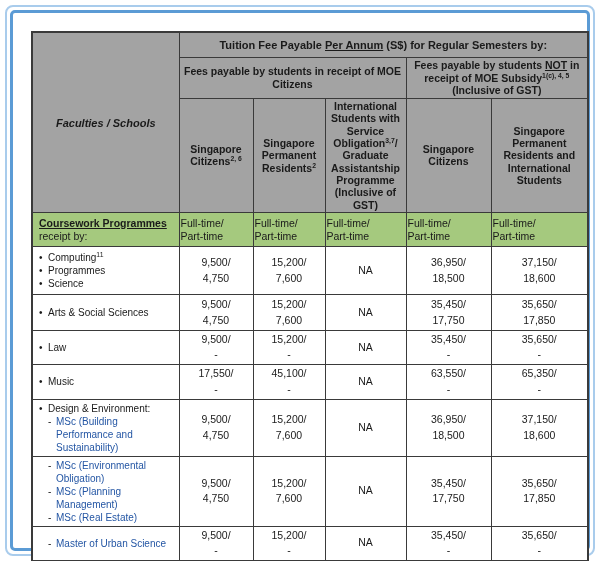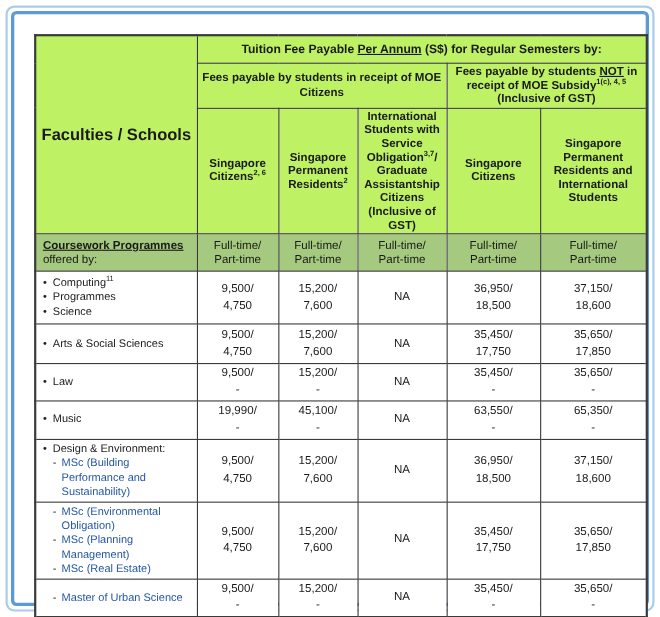--- a/index.html
+++ b/index.html
@@ -2,30 +2,30 @@
 <html><head>
 <meta charset="utf-8">
 <style>
   html,body{margin:0;padding:0;background:#ffffff;}
   body{width:600px;height:561px;position:relative;font-family:"Liberation Sans","DejaVu Sans",sans-serif;color:#1a1a1a;}
   .frame-a{position:absolute;left:5px;top:5px;right:5px;bottom:5px;border:2px solid #a9ccec;border-radius:8px;}
   .frame-b{position:absolute;left:3px;top:3px;right:3px;bottom:3px;border:3px solid #5b9bd5;border-radius:5px;}
   table.fee{position:absolute;left:18px;top:18px;border-collapse:collapse;table-layout:fixed;width:557px;}
   td{border:1px solid #3a3a3a;vertical-align:middle;overflow:hidden;}
   table.fee{border:2px solid #3a3a3a;}
-  .hd{background:#bef264;font-weight:bold;text-align:center;}
+  .hd{background:#a3a3a3;font-weight:bold;text-align:center;}
   .title-cell{font-size:11px;height:22px;line-height:1.15;}
   .gh{font-size:10.5px;line-height:1.2;height:36px;padding:1px 4px;}
   .ch{font-size:10.5px;line-height:1.18;height:102px;padding:1px 3px;}
-  .fac-head{font-size:15px;}
+  .fac-head{font-size:11px;font-style:italic;}
   .sp{font-size:6.8px;vertical-align:super;line-height:0;}
   .band td{background:#a5c97e;}
   .band-label{font-size:10.5px;text-align:left;padding:2px 4px 2px 6px;line-height:1.25;height:29px;margin-top:18px;}
   .cw{font-weight:bold;text-decoration:underline;}
-  .sched{font-size:10.5px;text-align:center;white-space:pre-line;line-height:1.25;}
+  .sched{font-size:10.5px;text-align:left;white-space:pre-line;line-height:1.25;}
   .val{font-size:10.5px;text-align:center;white-space:pre-line;line-height:1.45;background:#ffffff;}
   .fac{background:#ffffff;padding:2px 2px 2px 6px;font-size:10px;}
   .fi{display:flex;line-height:1.3;}
   .fi .mk{width:9px;flex:0 0 9px;text-align:left;}
   .fi.sub{margin-left:9px;}
   .fi.sub .mk{width:8px;flex:0 0 8px;}
   .tx{flex:1;}
   .blue{color:#2456a4;}
   .r1{height:48px;} .r2{height:36px;} .r3{height:33px;} .r4{height:35px;}
   .r5{height:47px;} .r6{height:57px;} .r7{height:34px;} .r8{height:34px;}
@@ -57,29 +57,29 @@
         <td class="hd gh" colspan="3">Fees payable by students in receipt of MOE Citizens</td>
         <td class="hd gh" colspan="2">
           <div><span>Fees payable by students </span><u>NOT</u><span> in receipt of MOE Subsidy</span><sup class="sp">1(c), 4, 5</sup></div>
           <div>(Inclusive of GST)</div>
         </td>
       </tr>
 
       <tr>
         <td class="hd ch"><span>Singapore Citizens</span><sup class="sp">2, 6</sup></td>
         <td class="hd ch"><span>Singapore Permanent Residents</span><sup class="sp">2</sup></td>
-        <td class="hd ch"><span>International Students with Service Obligation</span><sup class="sp">3,7</sup><span>/ Graduate Assistantship Citizens (Inclusive of GST)</span></td>
+        <td class="hd ch"><span>International Students with Service Obligation</span><sup class="sp">3,7</sup><span>/ Graduate Assistantship Programme (Inclusive of GST)</span></td>
         <td class="hd ch"><span>Singapore Citizens</span></td>
         <td class="hd ch"><span>Singapore Permanent Residents and International Students</span></td>
       </tr>
 
       <tr class="band">
         <td class="band-label">
           <div><span class="cw">Coursework Programmes</span></div>
-          <div>offered by:</div>
+          <div>receipt by:</div>
         </td>
         <td class="sched">Full-time/
 Part-time</td>
         <td class="sched">Full-time/
 Part-time</td>
         <td class="sched">Full-time/
 Part-time</td>
         <td class="sched">Full-time/
 Part-time</td>
         <td class="sched">Full-time/
@@ -148,21 +148,21 @@
 -</td>
       </tr>
 
       <tr class="r4">
         <td class="fac">
           <div class="fi">
                 <span class="mk">•</span>
                 <span class="tx">Music</span>
               </div>
         </td>
-        <td class="val">19,990/
+        <td class="val">17,550/
 -</td>
         <td class="val">45,100/
 -</td>
         <td class="val">NA</td>
         <td class="val">63,550/
 -</td>
         <td class="val">65,350/
 -</td>
       </tr>
 

